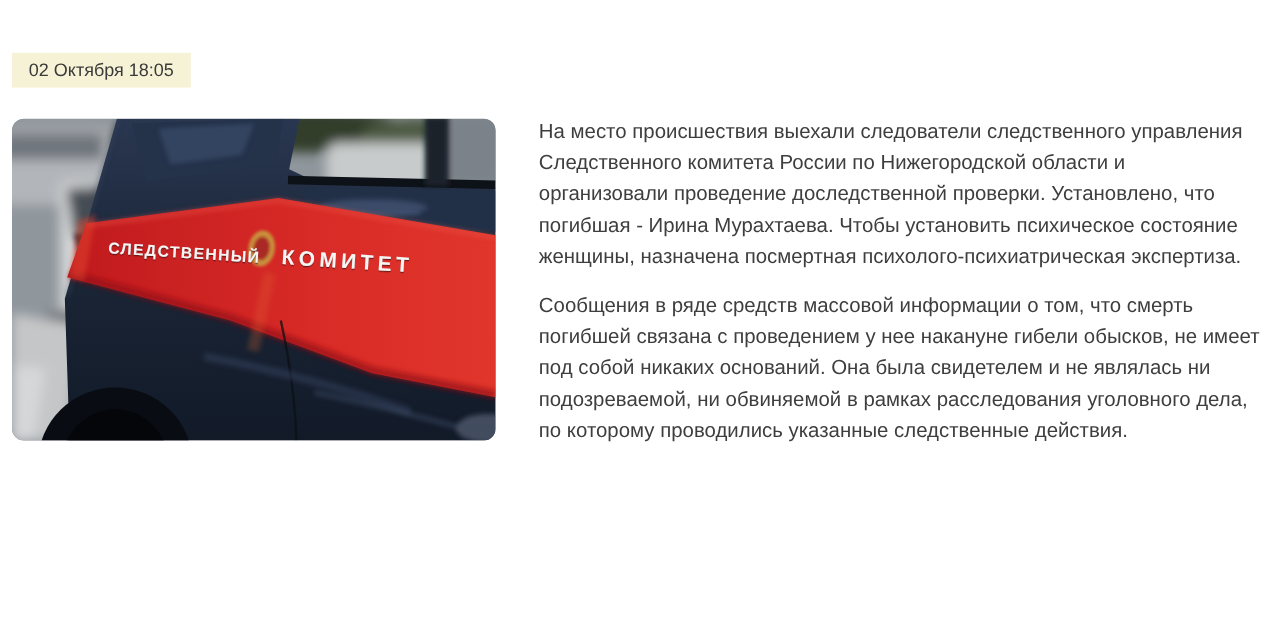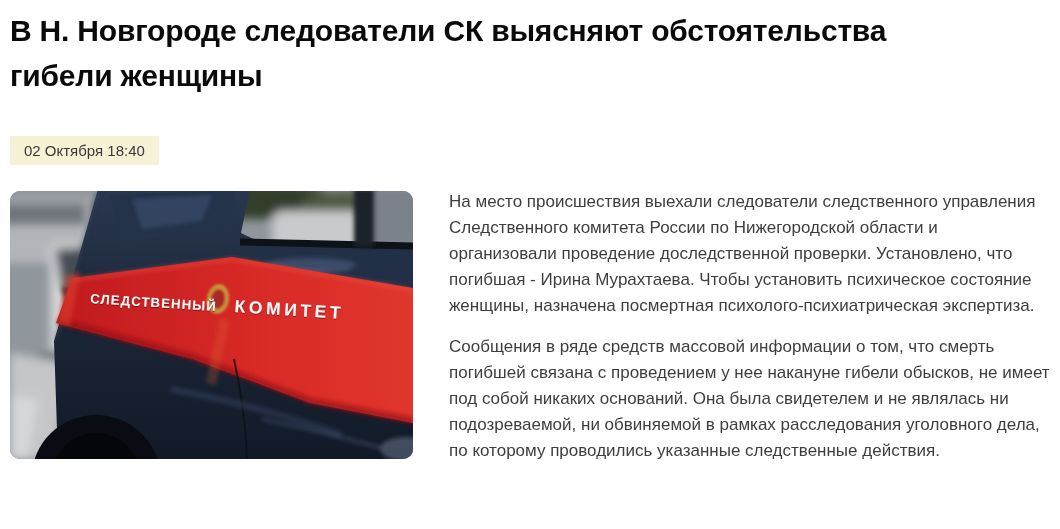--- a/index.html
+++ b/index.html
@@ -57,23 +57,22 @@
     font-family: "Liberation Sans", "DejaVu Sans", sans-serif;
     font-weight: bold;
     fill: #f5f5f4;
   }
 </style>
 </head>
 <body>
 
 <div class="page">
 
-  <h1 class="headline">В Н. Новгороде следователи СК выясняют обстоятельства гибели женщины</h1>
 
-  <div class="date-badge">02 Октября 18:40</div>
+  <div class="date-badge">02 Октября 18:05</div>
 
   <div class="article-body">
 
     <div class="photo">
       <svg width="403" height="268" viewBox="0 0 403 268" xmlns="http://www.w3.org/2000/svg">
         <defs>
           <linearGradient id="navy" x1="0" y1="0" x2="0" y2="1">
             <stop offset="0" stop-color="#2a3751"></stop>
             <stop offset="0.5" stop-color="#1a2536"></stop>
             <stop offset="1" stop-color="#121a28"></stop>

